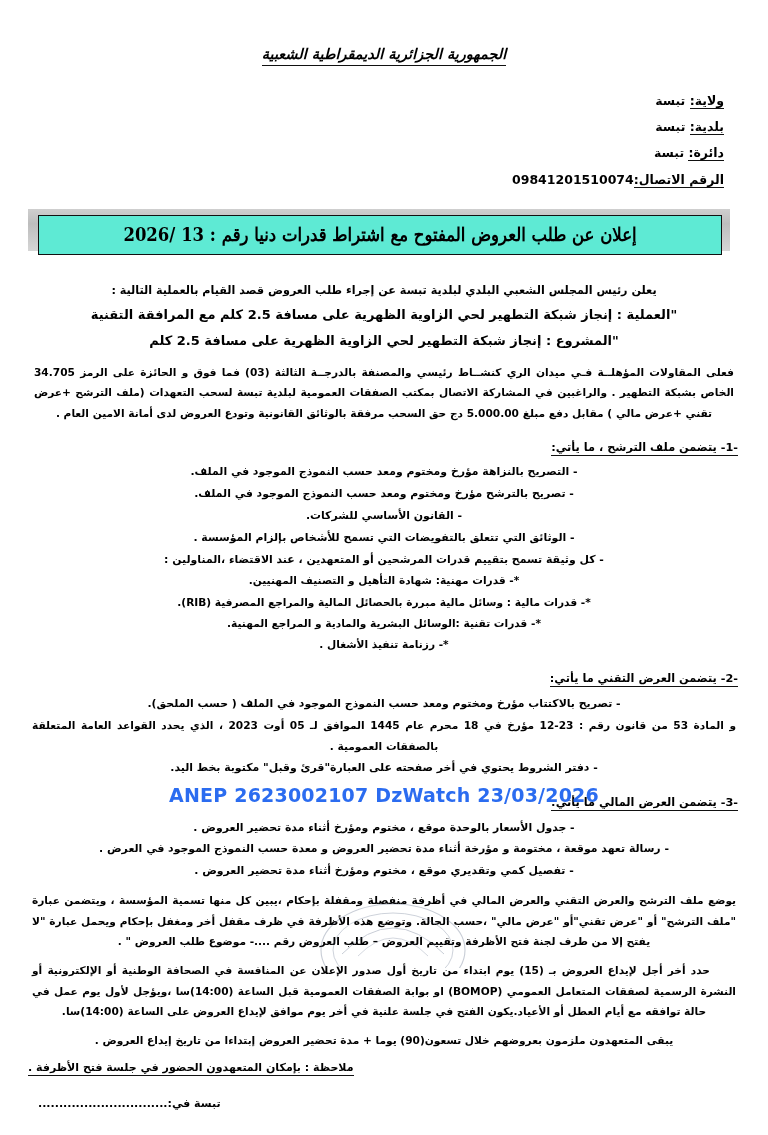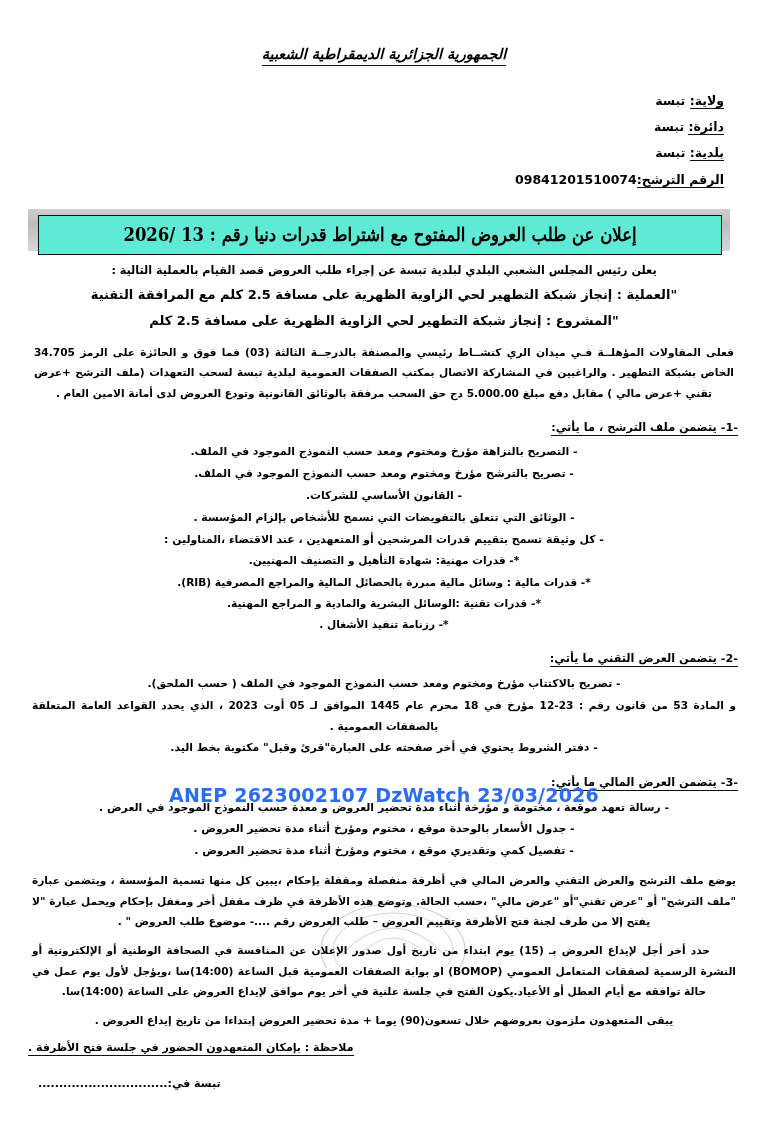--- a/index.html
+++ b/index.html
@@ -99,21 +99,21 @@
     font-family: "DejaVu Serif", "Liberation Serif", serif;
     font-size: 16.5px;
     font-weight: 700;
     letter-spacing: 0.3px;
     white-space: nowrap;
     transform: scaleY(1.12);
   }
 
   
   .body-area {
-    margin-top: 6px;
+    margin-top: 26px;
     text-align: center;
   }
   p, .ln {
     margin: 0;
   }
 
   .lead-line {
     font-size: 11.2px;
     font-weight: 700;
     line-height: 1.85;
@@ -240,29 +240,29 @@
   <div class="doc-header">
     <div class="republic">الجمهورية الجزائرية الديمقراطية الشعبية</div>
   </div>
 
   <div class="org-block">
     <div class="org-line">
       <span class="lbl">ولاية:</span>
       <span class="val">تبسة</span>
     </div>
     <div class="org-line">
+      <span class="lbl">بلدية:</span>
+      <span class="val">تبسة</span>
+    </div>
+    <div class="org-line">
       <span class="lbl">دائرة:</span>
       <span class="val">تبسة</span>
     </div>
-    <div class="org-line">
-      <span class="lbl">بلدية:</span>
-      <span class="val">تبسة</span>
-    </div>
     <div class="org-line fiscal">
-      <span class="lbl">الرقم الترشح:</span><span class="val">09841201510074</span>
+      <span class="lbl">الرقم الاتصال:</span><span class="val">09841201510074</span>
     </div>
   </div>
 
   <div class="title-wrap">
     <div class="title-shadow"></div>
     <div class="title-box">
       <div class="title-text">إعلان عن طلب العروض المفتوح مع اشتراط قدرات دنيا رقم : 13 /2026</div>
     </div>
   </div>
 
@@ -295,22 +295,22 @@
     <ul class="items">
       <li>- تصريح بالاكتتاب مؤرخ ومختوم ومعد حسب النموذج الموجود في الملف ( حسب الملحق).</li>
       <li class="sub" style="text-align:justify;text-align-last:center;padding:0 4px;">و المادة 53 من قانون رقم : 23-12 مؤرخ في 18 محرم عام 1445 الموافق لـ 05 أوت 2023 ، الذي  يحدد القواعد العامة المتعلقة بالصفقات العمومية .</li>
       <li>- دفتر الشروط يحتوي في أخر صفحته على العبارة"قرئ وقبل" مكتوبة بخط اليد.</li>
     </ul>
 
     <div class="section-head">
       <span>-3- يتضمن العرض المالي ما يأتي:</span>
     </div>
     <ul class="items">
+      <li>- جدول الأسعار بالوحدة موقع ، مختوم ومؤرخ أثناء مدة تحضير العروض .</li>
       <li>- رسالة تعهد موقعة ، مختومة و مؤرخة أثناء مدة تحضير العروض و معدة حسب النموذج الموجود في العرض .</li>
-      <li>- جدول الأسعار بالوحدة موقع ، مختوم ومؤرخ أثناء مدة تحضير العروض .</li>
       <li>- تفصيل كمي وتقديري موقع ، مختوم ومؤرخ أثناء مدة تحضير العروض .</li>
     </ul>
 
     <p class="para">يوضع ملف الترشح والعرض التقني والعرض المالي في أظرفة منفصلة ومقفلة بإحكام ،يبين كل منها تسمية المؤسسة ، ويتضمن عبارة "ملف الترشح" أو "عرض تقني"أو "عرض مالي" ،حسب الحالة. وتوضع هذه الأظرفة  في ظرف مقفل أخر ومغفل  بإحكام  ويحمل عبارة "لا يفتح إلا من طرف لجنة فتح الأظرفة وتقييم العروض – طلب العروض رقم ....- موضوع طلب العروض " .</p>
     <p class="para indent">حدد أخر أجل لإيداع العروض بـ (15) يوم  ابتداء من تاريخ أول صدور الإعلان عن المنافسة  في الصحافة الوطنية أو الإلكترونية أو النشرة الرسمية لصفقات المتعامل العمومي (BOMOP) او بوابة الصفقات العمومية  قبل الساعة (14:00)سا ،ويؤجل لأول يوم عمل في حالة توافقه مع أيام العطل أو الأعياد.يكون الفتح في جلسة علنية في أخر يوم  موافق لإيداع العروض على الساعة (14:00)سا.</p>
     <p class="para" style="text-align-last:center;">يبقى المتعهدون ملزمون بعروضهم خلال تسعون(90) يوما + مدة تحضير العروض إبتداءا من تاريخ إيداع العروض .</p>
 
     <div class="note-line">
       <span>ملاحظة : بإمكان المتعهدون الحضور في جلسة فتح الأظرفة .</span>
     </div>

